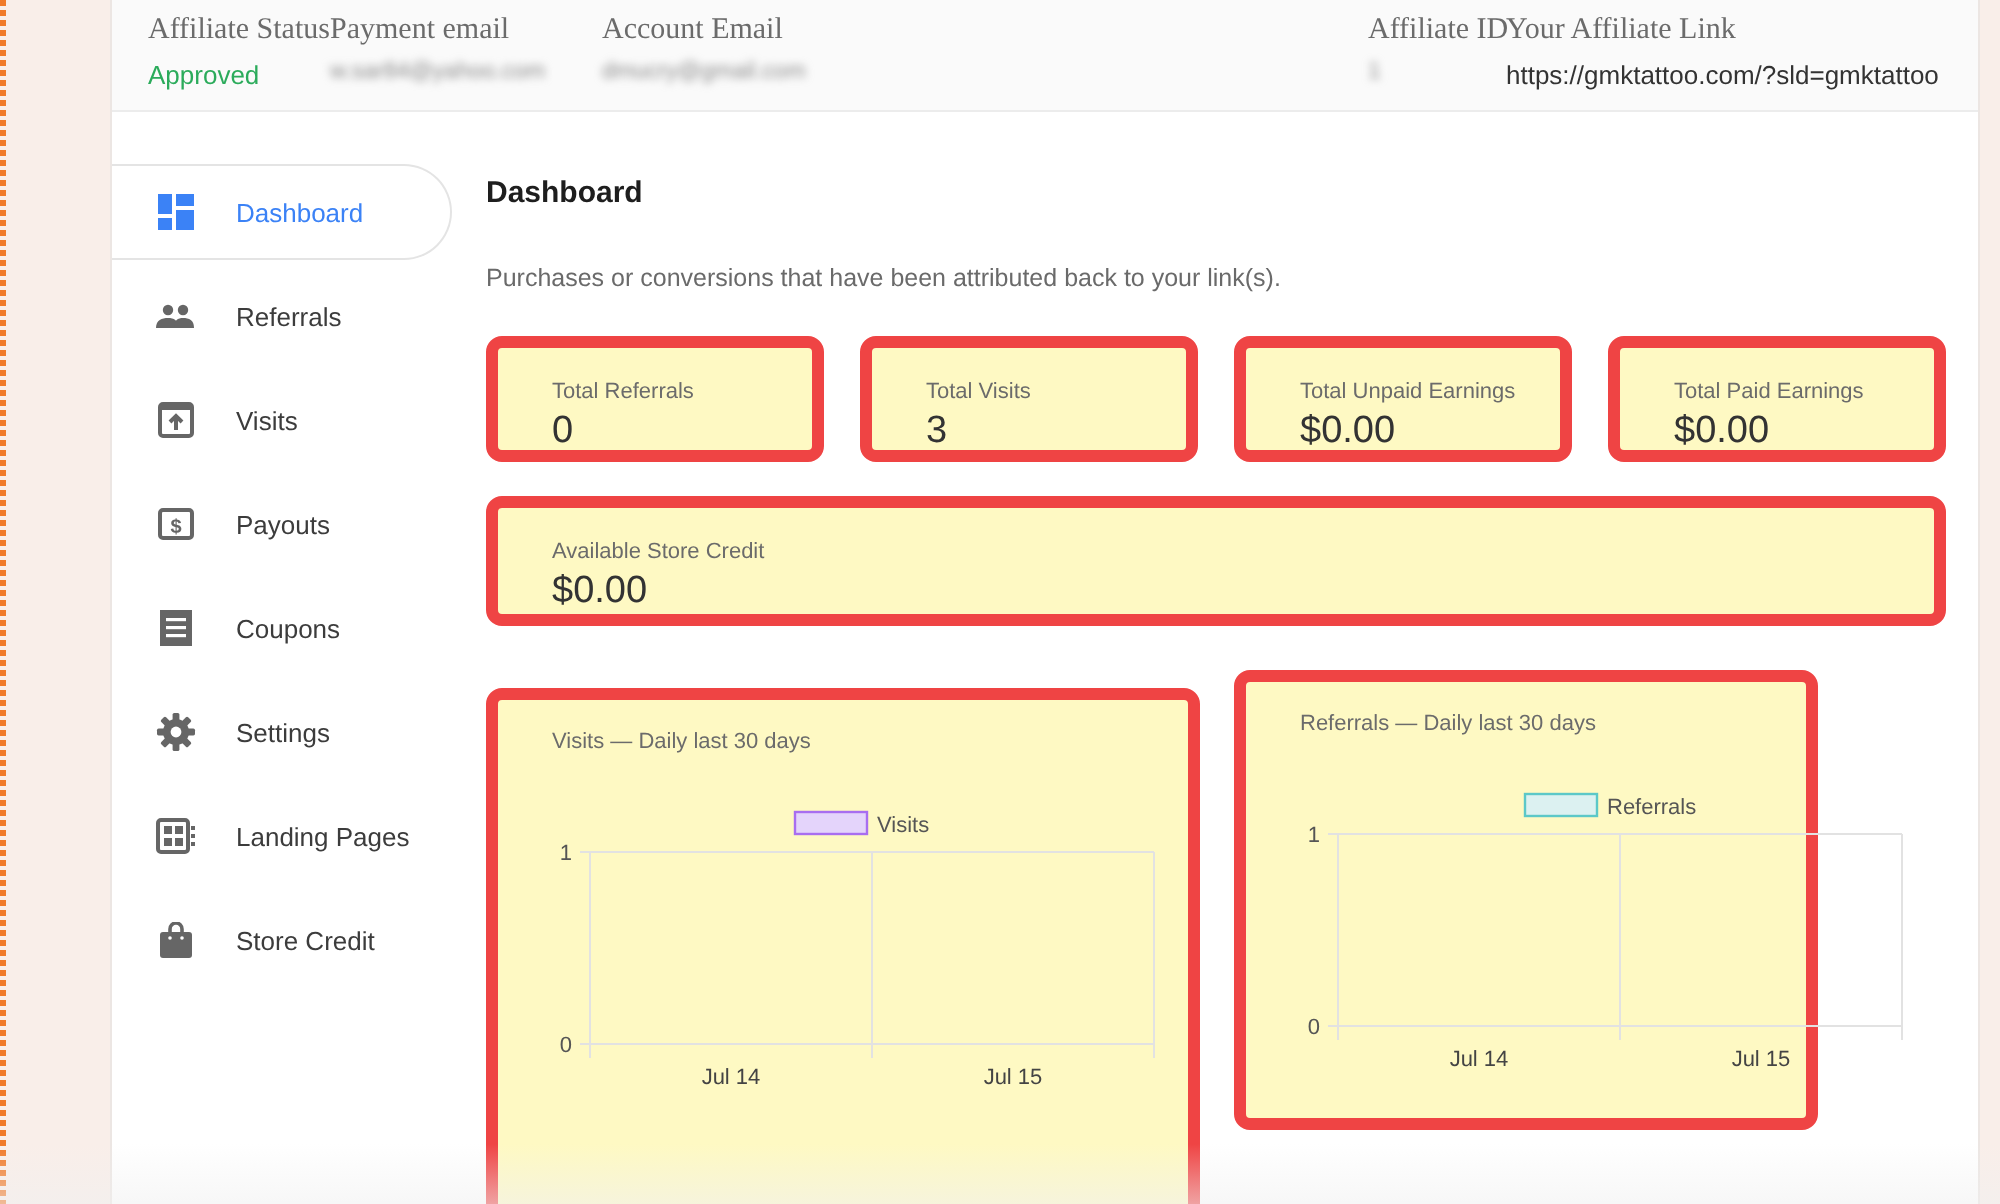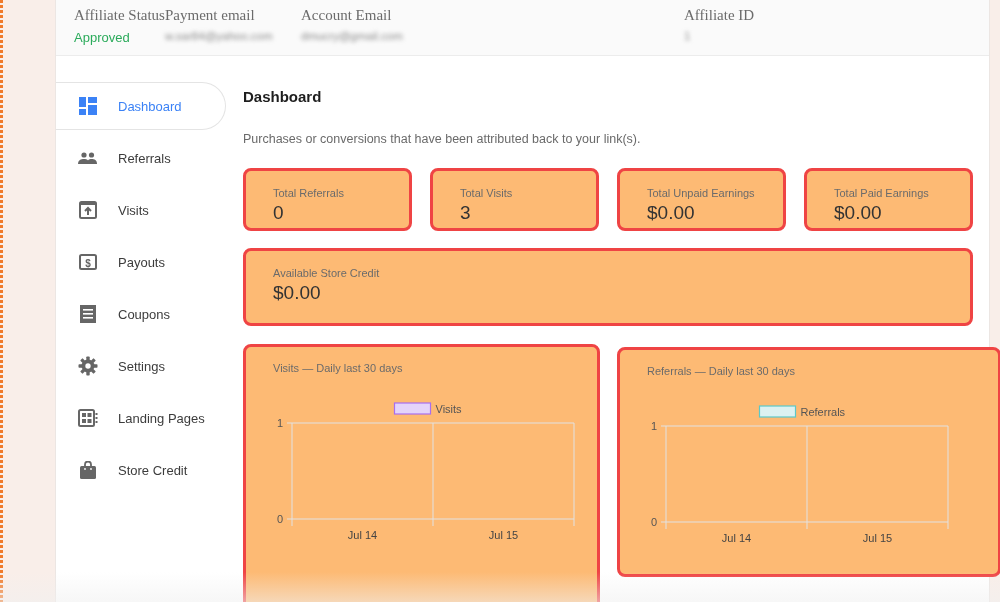--- a/index.html
+++ b/index.html
@@ -41,21 +41,21 @@
   }
   .nav-icon { position: absolute; left: 22px; width: 20px; height: 20px; display: flex; align-items: center; justify-content: center; }
   .nav-label { position: absolute; left: 62px; font-size: 13px; color: #3c3c3c; }
   .nav-item.active .nav-label { color: #3b82f6; }
 
   .main { position: absolute; left: 187px; top: 80px; width: 730px; }
   .page-title { position: absolute; left: 0; top: 8px; font-size: 15px; font-weight: bold; color: #1e1e1e; }
   .page-desc { position: absolute; left: 0; top: 52px; font-size: 12.5px; color: #6a6a6a; white-space: nowrap; }
 
   .card {
-    position: absolute; background: #fdba74; border: 3px solid #ef4444; border-radius: 8px;
+    position: absolute; background: #fef9c3; border: 6px solid #ef4444; border-radius: 8px;
   }
   .stat-label { position: absolute; left: 27px; top: 16px; font-size: 11px; color: #6b6b6b; white-space: nowrap; }
   .stat-value { position: absolute; left: 27px; top: 31px; font-size: 19px; color: #333; }
 
   .chart-title { position: absolute; left: 27px; top: 15px; font-size: 11px; color: #6b6b6b; white-space: nowrap; }
   .chart-svg { position: absolute; left: 0; top: 0; }
   .chart-svg text { font-family: "Liberation Sans", "DejaVu Sans", sans-serif; }
 
   .bottom-fade {
     position: absolute; left: 0; bottom: 0; width: 1000px; height: 30px;
@@ -79,20 +79,24 @@
       <span class="hlabel">Payment email</span>
       <span class="hvalue blur">w.sar84@yahoo.com</span>
     </div>
     <div class="hfield" style="left:245px">
       <span class="hlabel">Account Email</span>
       <span class="hvalue blur">dmucry@gmail.com</span>
     </div>
     <div class="hfield" style="left:628px">
       <span class="hlabel">Affiliate ID</span>
       <span class="hvalue blur">1</span>
+    </div>
+    <div class="hfield" style="left:697px">
+      <span class="hlabel">Your Affiliate Link</span>
+      <span class="hvalue">https://gmktattoo.com/?sld=gmktattoo</span>
     </div>
   </div>
 
   <nav class="sidebar">
     <div class="nav-item active">
       <span class="nav-icon">
         <svg width="18" height="18" viewBox="0 0 18 18">
             <rect x="0" y="0" width="7" height="10" fill="#3b82f6"></rect>
             <rect x="0" y="12" width="7" height="6" fill="#3b82f6"></rect>
             <rect x="9" y="0" width="9" height="6" fill="#3b82f6"></rect>
@@ -199,21 +203,21 @@
     </div>
     <div class="card" style="left:374px;top:88px;width:169px;height:63px">
       <span class="stat-label">Total Unpaid Earnings</span>
       <span class="stat-value">$0.00</span>
     </div>
     <div class="card" style="left:561px;top:88px;width:169px;height:63px">
       <span class="stat-label">Total Paid Earnings</span>
       <span class="stat-value">$0.00</span>
     </div>
 
-    <div class="card" style="left:0;top:168px;width:730px;height:78px">
+    <div class="card" style="left:0;top:168px;width:730px;height:65px">
       <span class="stat-label">Available Store Credit</span>
       <span class="stat-value">$0.00</span>
     </div>
 
     <div class="card chart-card" style="left:0;top:264px;width:357px;height:294px">
       <span class="chart-title">Visits — Daily last 30 days</span>
       <svg class="chart-svg" width="357" height="230">
           <rect x="148.5" y="56" width="36" height="11" fill="#e4d4fb" stroke="#a86ef0" stroke-width="1.2"></rect>
           <text y="66" font-size="11" fill="#555" x="189.5">Visits</text>
           <line x1="41" x2="328" y1="172" y2="172" stroke="#e2e2e2"></line>
@@ -223,21 +227,21 @@
           <line x1="46" x2="46" y1="76" y2="179" stroke="#e2e2e2"></line>
           <line x1="187" x2="187" y1="76" y2="179" stroke="#e2e2e2"></line>
           <line x1="328" x2="328" y1="76" y2="179" stroke="#e2e2e2"></line>
           <text x="116.5" y="192" font-size="11" fill="#444" text-anchor="middle">Jul 14</text>
           <text x="257.5" y="192" font-size="11" fill="#444" text-anchor="middle">Jul 15</text>
           <polyline points="116.5,172 257.5,172" fill="none" stroke="#a86ef0" stroke-width="1" stroke-opacity="0"></polyline>
           <circle cx="116.5" cy="172" r="0.01" fill="#a86ef0"></circle>
           <circle cx="257.5" cy="172" r="0.01" fill="#a86ef0"></circle>
         </svg>
     </div>
-    <div class="card chart-card" style="left:374px;top:267px;width:384px;height:230px">
+    <div class="card chart-card" style="left:374px;top:255px;width:292px;height:230px">
       <span class="chart-title">Referrals — Daily last 30 days</span>
       <svg class="chart-svg" width="356" height="230">
           <rect x="139.5" y="56" width="36" height="11" fill="#dcf1f1" stroke="#5cc8c8" stroke-width="1.2"></rect>
           <text y="66" font-size="11" fill="#555" x="180.5">Referrals</text>
           <line x1="41" x2="328" y1="172" y2="172" stroke="#e2e2e2"></line>
           <text x="37" y="176" font-size="11" fill="#555" text-anchor="end">0</text>
           <line x1="41" x2="328" y1="76" y2="76" stroke="#e2e2e2"></line>
           <text x="37" y="80" font-size="11" fill="#555" text-anchor="end">1</text>
           <line x1="46" x2="46" y1="76" y2="179" stroke="#e2e2e2"></line>
           <line x1="187" x2="187" y1="76" y2="179" stroke="#e2e2e2"></line>

